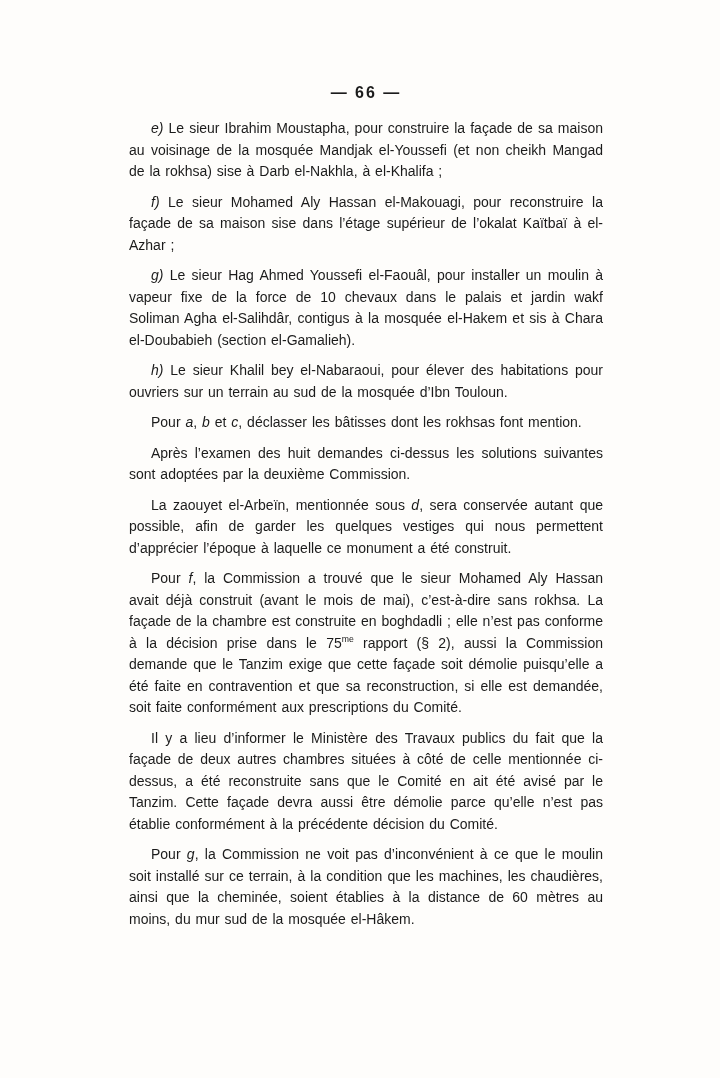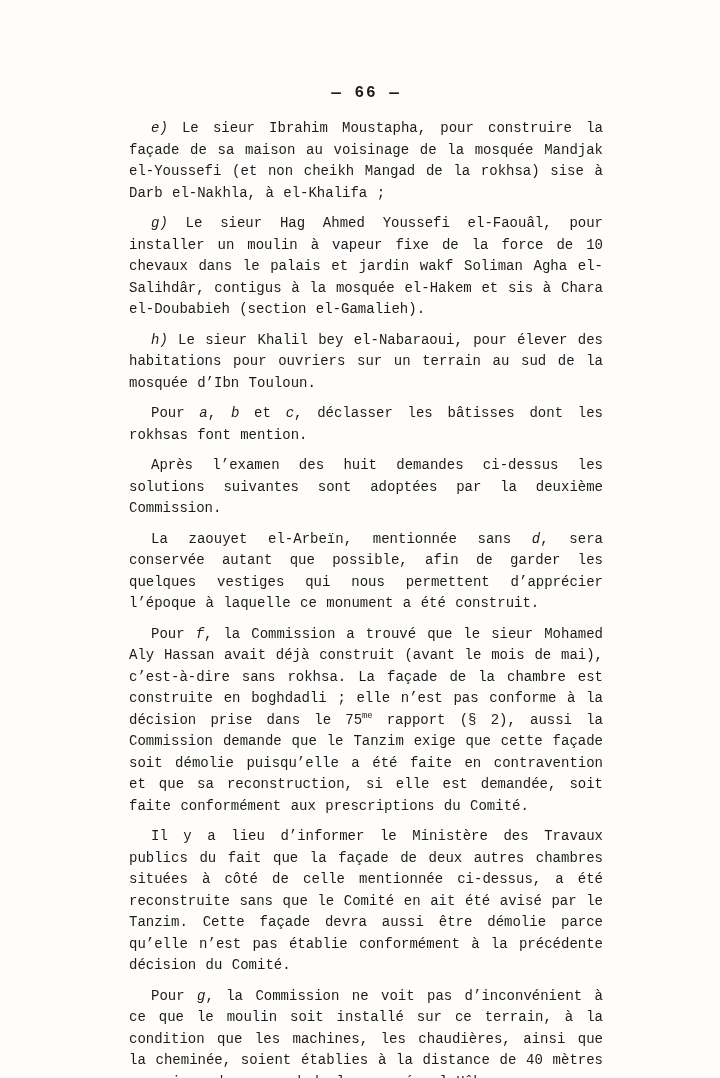--- a/index.html
+++ b/index.html
@@ -7,21 +7,21 @@
     padding: 0;
     background: #f4f3f0;
   }
   .page {
     position: relative;
     width: 720px;
     height: 1078px;
     margin: 0 auto;
     background: #fefdfb;
     color: #1b1b1b;
-    font-family: Liberation Mono, monospace;
+    font-family: Liberation Sans, sans-serif;
     overflow: hidden;
   }
   .content {
     position: absolute;
     left: 120px;
     top: 84px;
     width: 492px;
   }
   .page-number {
     text-align: center;
@@ -44,23 +44,24 @@
   }
 </style>
 </head>
 <body>
 
 <div class="page">
   <div class="content">
     <div class="page-number">— 66 —</div>
     <div class="text-block">
         <p class="para"><span style="font-style: italic;">e) </span><span>Le sieur Ibrahim Moustapha, pour construire la façade de sa maison au voisinage de la mosquée Mandjak el-Youssefi (et non cheikh Mangad de la rokhsa) sise à Darb el-Nakhla, à el-Khalifa ;</span></p>
+        <p class="para"><span style="font-style: italic;">f) </span><span>Le sieur Mohamed Aly Hassan el-Makouagi, pour reconstruire la façade de sa maison sise dans l’étage supérieur de l’okalat Kaïtbaï à el-Azhar ;</span></p>
         <p class="para"><span style="font-style: italic;">g) </span><span>Le sieur Hag Ahmed Youssefi el-Faouâl, pour installer un moulin à vapeur fixe de la force de 10 chevaux dans le palais et jardin wakf Soliman Agha el-Salihdâr, contigus à la mosquée el-Hakem et sis à Chara el-Doubabieh (section el-Gamalieh).</span></p>
         <p class="para"><span style="font-style: italic;">h) </span><span>Le sieur Khalil bey el-Nabaraoui, pour élever des habitations pour ouvriers sur un terrain au sud de la mosquée d’Ibn Touloun.</span></p>
         <p class="para"><span>Pour </span><span style="font-style: italic;">a</span><span>, </span><span style="font-style: italic;">b</span><span> et </span><span style="font-style: italic;">c</span><span>, déclasser les bâtisses dont les rokhsas font mention.</span></p>
         <p class="para"><span>Après l’examen des huit demandes ci-dessus les solutions suivantes sont adoptées par la deuxième Commission.</span></p>
-        <p class="para"><span>La zaouyet el-Arbeïn, mentionnée sans </span><span style="font-style: italic;">d</span><span>, sera conservée autant que possible, afin de garder les quelques vestiges qui nous permettent d’apprécier l’époque à laquelle ce monument a été construit.</span></p>
+        <p class="para"><span>La zaouyet el-Arbeïn, mentionnée sous </span><span style="font-style: italic;">d</span><span>, sera conservée autant que possible, afin de garder les quelques vestiges qui nous permettent d’apprécier l’époque à laquelle ce monument a été construit.</span></p>
         <p class="para"><span>Pour </span><span style="font-style: italic;">f</span><span>, la Commission a trouvé que le sieur Mohamed Aly Hassan avait déjà construit (avant le mois de mai), c’est-à-dire sans rokhsa. La façade de la chambre est construite en boghdadli ; elle n’est pas conforme à la décision prise dans le 75</span><sup>me</sup><span> rapport (§ 2), aussi la Commission demande que le Tanzim exige que cette façade soit démolie puisqu’elle a été faite en contravention et que sa reconstruction, si elle est demandée, soit faite conformément aux prescriptions du Comité.</span></p>
         <p class="para"><span>Il y a lieu d’informer le Ministère des Travaux publics du fait que la façade de deux autres chambres situées à côté de celle mentionnée ci-dessus, a été reconstruite sans que le Comité en ait été avisé par le Tanzim. Cette façade devra aussi être démolie parce qu’elle n’est pas établie conformément à la précédente décision du Comité.</span></p>
-        <p class="para"><span>Pour </span><span style="font-style: italic;">g</span><span>, la Commission ne voit pas d’inconvénient à ce que le moulin soit installé sur ce terrain, à la condition que les machines, les chaudières, ainsi que la cheminée, soient établies à la distance de 40 mètres au moins, du mur sud de la mosquée el-Hâkem.</span></p>
+        <p class="para"><span>Pour </span><span style="font-style: italic;">g</span><span>, la Commission ne voit pas d’inconvénient à ce que le moulin soit installé sur ce terrain, à la condition que les machines, les chaudières, ainsi que la cheminée, soient établies à la distance de 60 mètres au moins, du mur sud de la mosquée el-Hâkem.</span></p>
       </div>
   </div>
 </div>
 
 </body></html>

